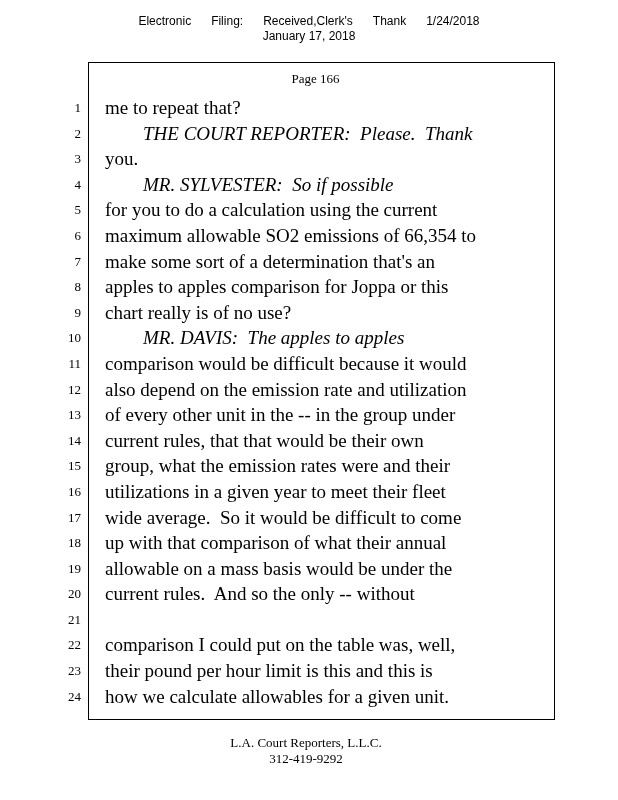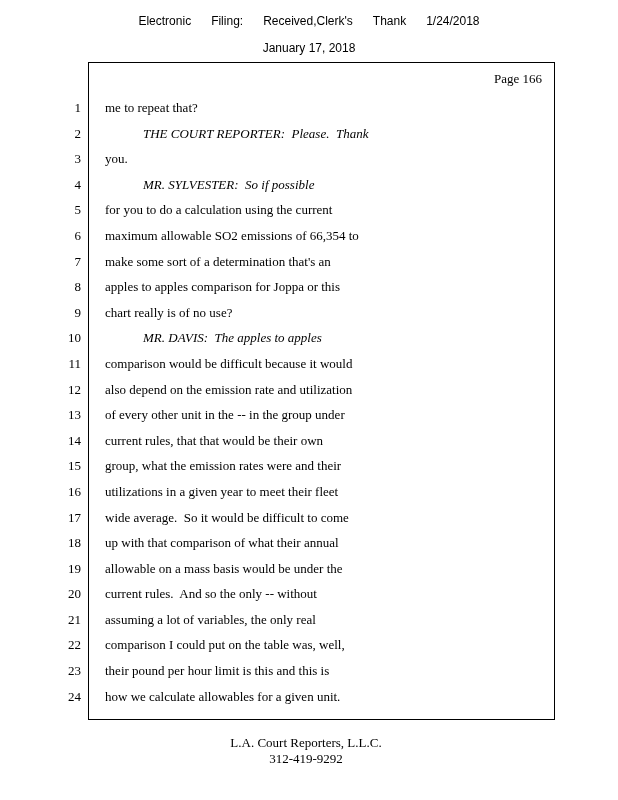--- a/index.html
+++ b/index.html
@@ -25,36 +25,36 @@
     font-size: 12px;
     color: #000000;
   }
   .header-line1 {
     display: flex;
     justify-content: center;
     gap: 20px;
     white-space: pre;
   }
   .header-line2 {
-    margin-top: 13px;
+    margin-top: 1px;
     white-space: pre;
   }
   .box {
     position: absolute;
     top: 62px;
     left: 88px;
     width: 467px;
     height: 658px;
     border: 1px solid #000000;
     box-sizing: border-box;
     font-family: "Liberation Serif", serif;
     font-size: 13px;
   }
   .page-label {
-    text-align: right;
+    text-align: center;
     padding: 8px 12px 0 0;
     line-height: 16px;
     font-size: 13px;
   }
   .lines {
     margin-top: 8px;
   }
   .line {
     position: relative;
     padding-left: 16px;
@@ -66,21 +66,21 @@
     left: -48px;
     top: 0;
     width: 40px;
     text-align: right;
     font-family: "Liberation Serif", serif;
     font-size: 13px;
   }
   .text {
     white-space: pre;
     font-family: "Liberation Serif", serif;
-    font-size: 13px;
+    font-size: 19px;
   }
   .text.indent {
     padding-left: 38px;
     font-style: italic;
   }
   .footer {
     position: absolute;
     top: 735px;
     left: 0;
     width: 612px;
@@ -122,21 +122,21 @@
         <div class="line"><span class="num">11</span><span class="text">comparison would be difficult because it would</span></div>
         <div class="line"><span class="num">12</span><span class="text">also depend on the emission rate and utilization</span></div>
         <div class="line"><span class="num">13</span><span class="text">of every other unit in the -- in the group under</span></div>
         <div class="line"><span class="num">14</span><span class="text">current rules, that that would be their own</span></div>
         <div class="line"><span class="num">15</span><span class="text">group, what the emission rates were and their</span></div>
         <div class="line"><span class="num">16</span><span class="text">utilizations in a given year to meet their fleet</span></div>
         <div class="line"><span class="num">17</span><span class="text">wide average.  So it would be difficult to come</span></div>
         <div class="line"><span class="num">18</span><span class="text">up with that comparison of what their annual</span></div>
         <div class="line"><span class="num">19</span><span class="text">allowable on a mass basis would be under the</span></div>
         <div class="line"><span class="num">20</span><span class="text">current rules.  And so the only -- without</span></div>
-        <div class="line"><span class="num">21</span><span class="text">assuming a lot of variables, the only real</span></div>
+        <div class="line"><span class="num">21</span></div>
         <div class="line"><span class="num">22</span><span class="text">comparison I could put on the table was, well,</span></div>
         <div class="line"><span class="num">23</span><span class="text">their pound per hour limit is this and this is</span></div>
         <div class="line"><span class="num">24</span><span class="text">how we calculate allowables for a given unit.</span></div>
       </div>
   </div>
 
   <div class="footer">
     <div>L.A. Court Reporters, L.L.C.</div>
     <div>312-419-9292</div>
   </div>

